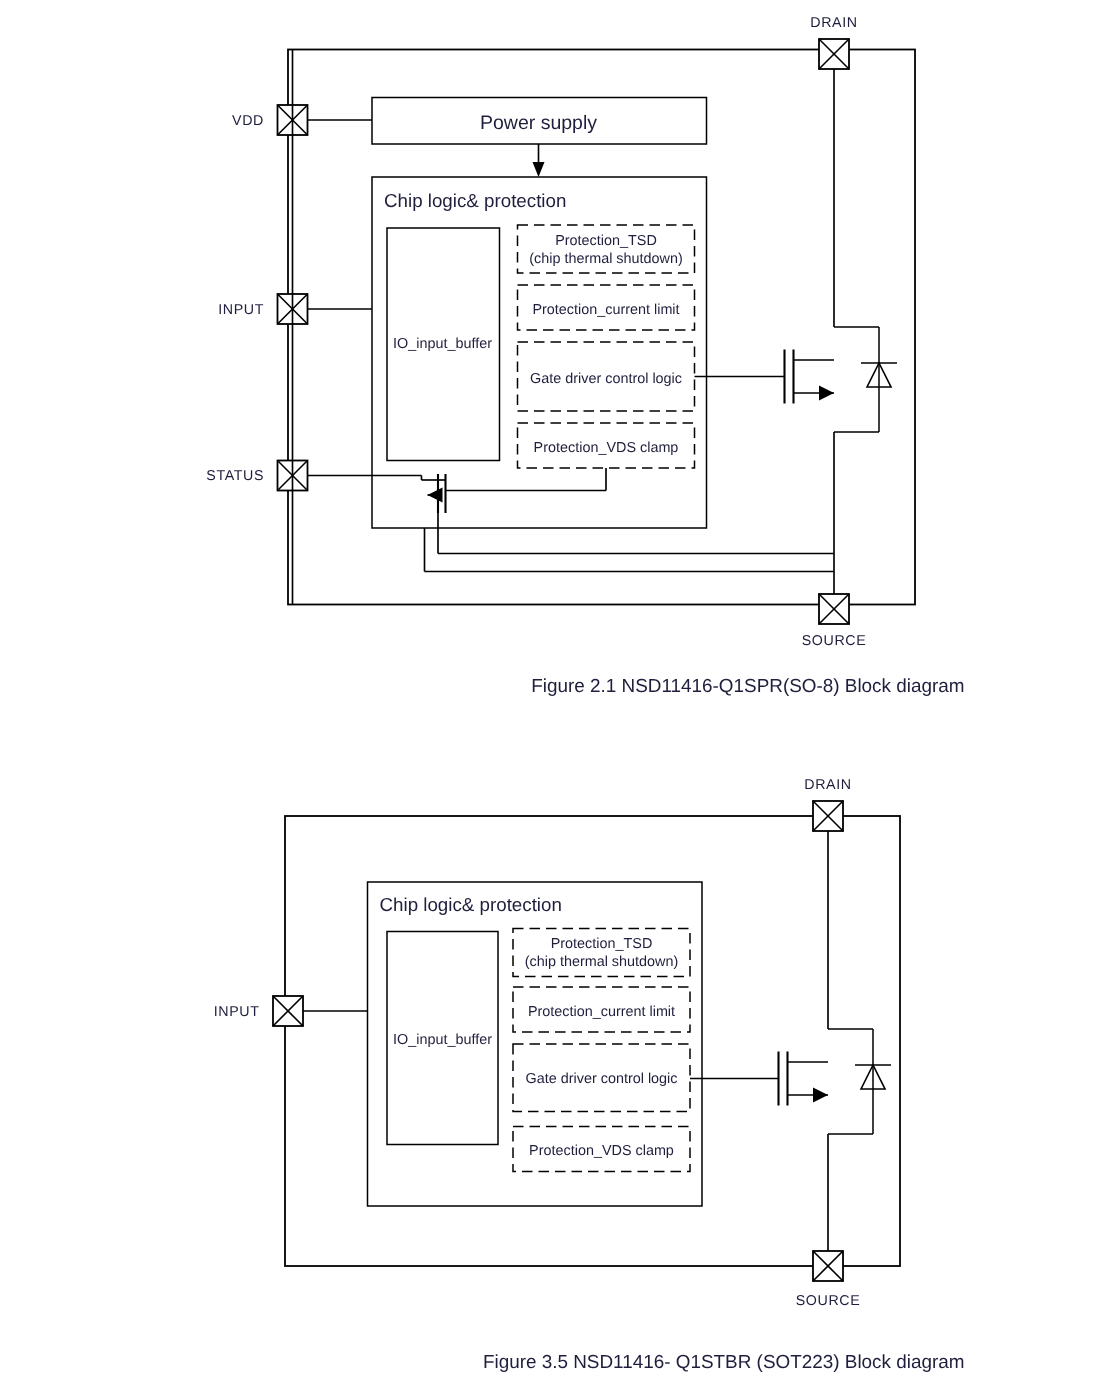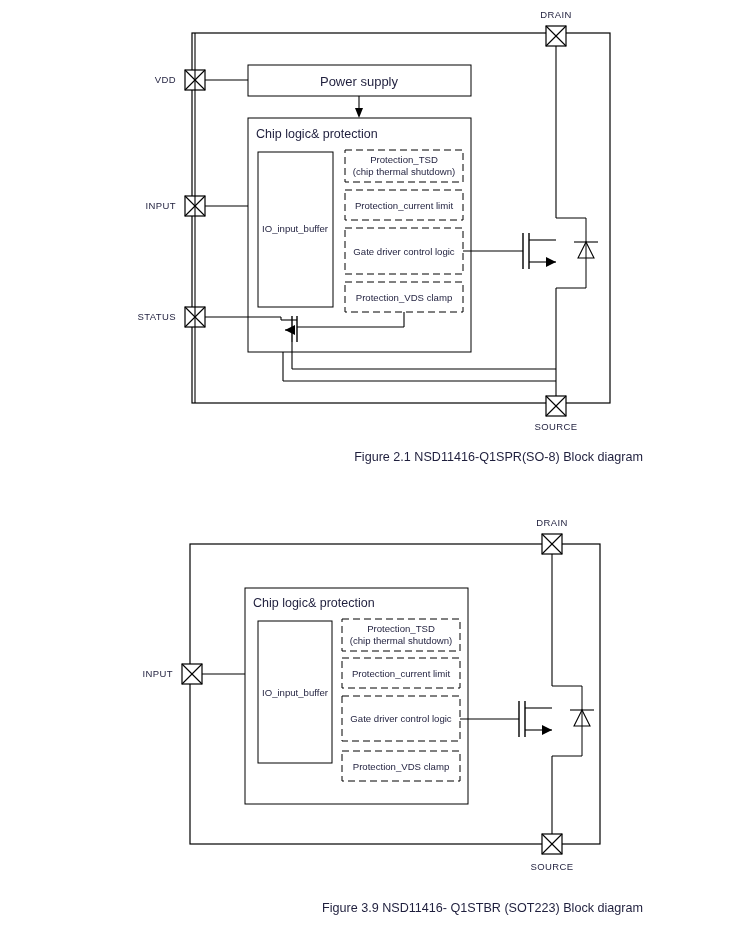--- a/index.html
+++ b/index.html
@@ -253,15 +253,15 @@
         <line class="wire-thin" x1="582" y1="686" x2="582" y2="756"></line>
         <line class="wire-thin" x1="582" y1="756" x2="552" y2="756"></line>
         <polygon class="diode" points="574,726 582,710 590,726"></polygon>
         <line class="diode" x1="570" y1="710" x2="594" y2="710"></line>
       </g>
     </g>
 
   </svg>
 
   <div class="caption" id="cap1">Figure 2.1 NSD11416-Q1SPR(SO-8) Block diagram</div>
-  <div class="caption" id="cap2">Figure 3.9 NSD11416- Q1STBR (SOT223) Block diagram</div>
+  <div class="caption" id="cap2">Figure 3.5 NSD11416- Q1STBR (SOT223) Block diagram</div>
 
 </div>
 
 </body></html>

